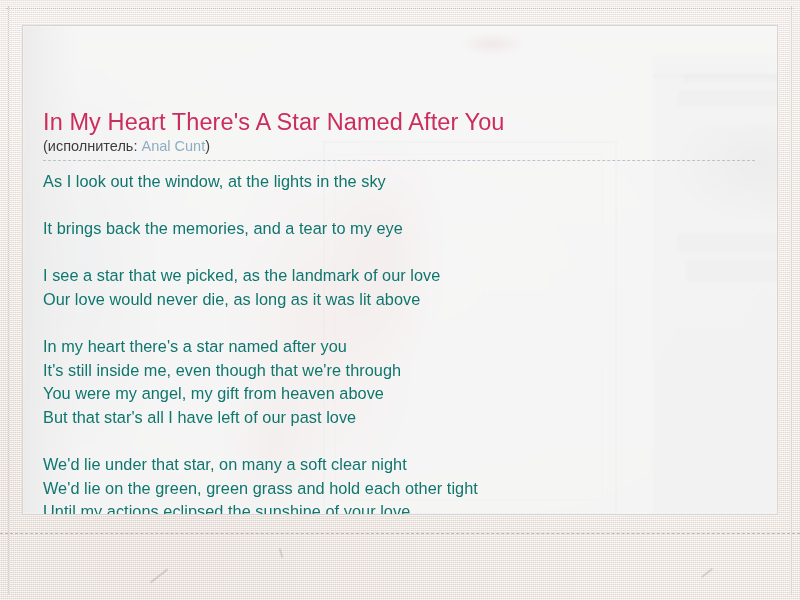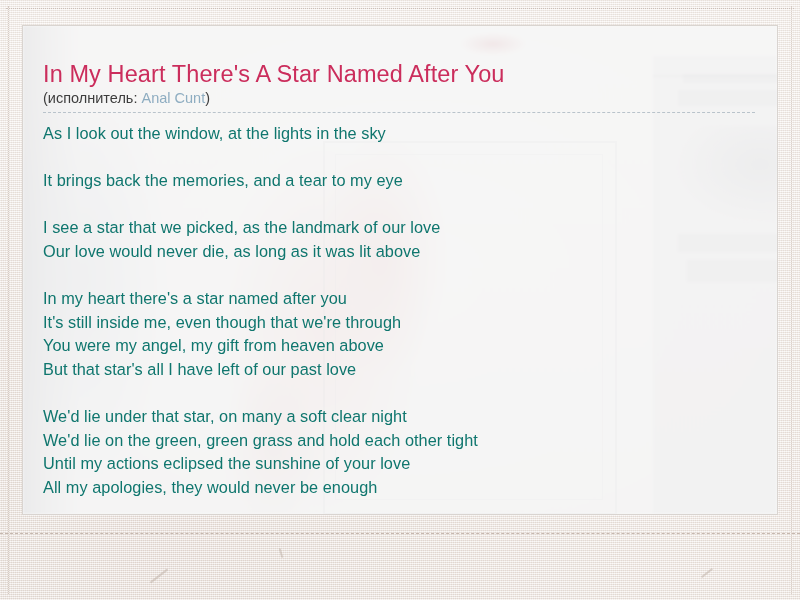--- a/index.html
+++ b/index.html
@@ -151,20 +151,21 @@
     inset: 0;
     background: rgba(247,247,247,0.80);
   }
 
   
   #content {
     position: absolute;
     inset: 0;
     padding: 34px 22px 0 20px;
     box-sizing: border-box;
+    margin-top: 48px;
   }
 
   #song-title {
     margin: 0;
     font-size: 23.5px;
     font-weight: normal;
     line-height: 28px;
     color: #cb2d5c;
     letter-spacing: 0.1px;
     white-space: nowrap;

